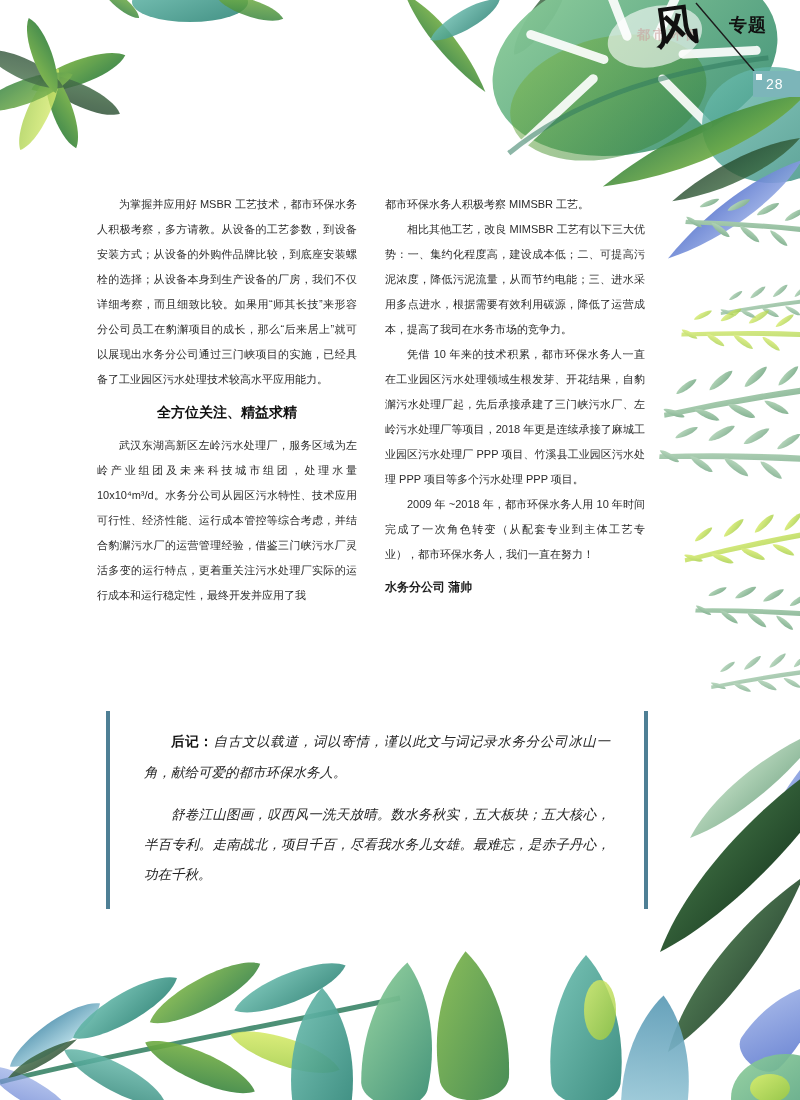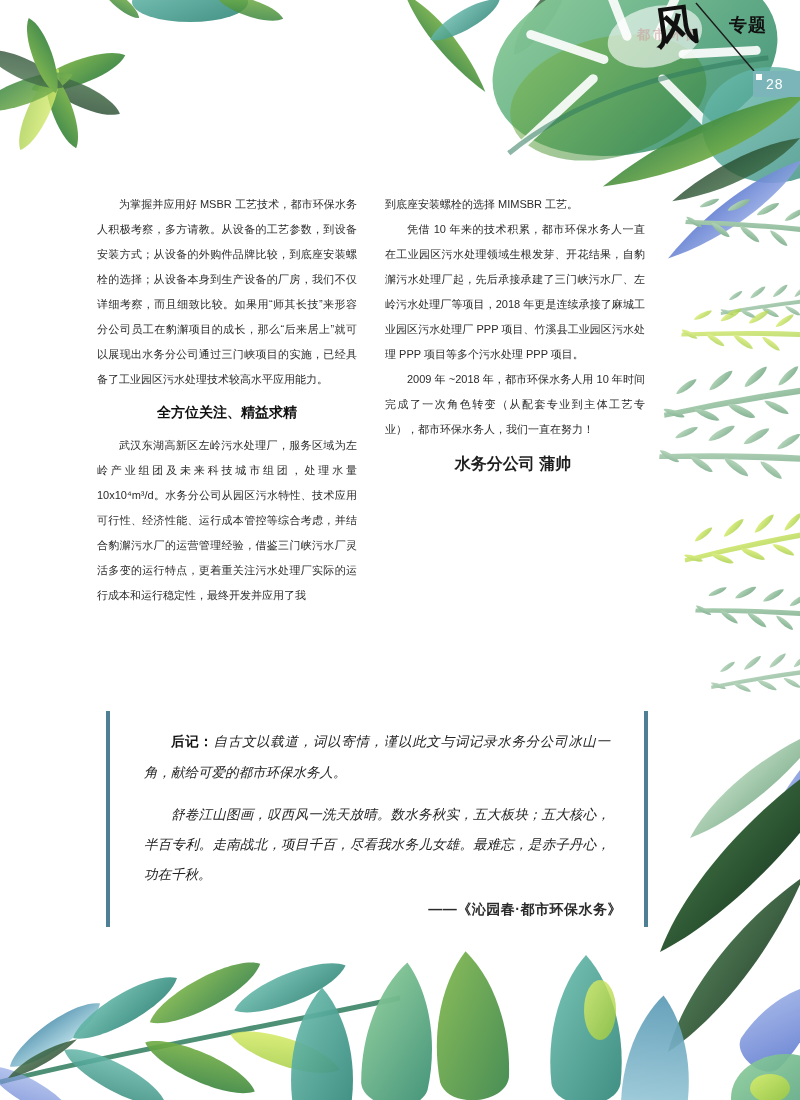--- a/index.html
+++ b/index.html
@@ -38,21 +38,21 @@
   #col-right{left:385px;}
   p.body{
     margin:0;font-size:11px;line-height:25px;text-align:justify;
     text-indent:2em;color:#2b2b2b;
   }
   p.body.noindent{text-indent:0;}
   .subhead{
     margin:8px;font-size:14px;line-height:25px;font-weight:bold;text-align:center;color:#101010;
   }
   .byline{
-    margin:12px 4px 0 0;font-size:16px;font-weight:bold;text-align:center;color:#1d1d1d;
+    margin:12px 4px 0 0;font-size:12px;font-weight:bold;text-align:left;color:#1d1d1d;
   }
   
   #postscript{
     position:absolute;left:106px;top:711px;width:542px;box-sizing:border-box;z-index:2;
     padding:3px 22px 8px 22px;
   }
   p.ps{
     margin:12px;font-family:"DejaVu Serif",serif;font-style:italic;
     font-size:13.5px;line-height:30px;color:#232323;text-align:justify;text-indent:2em;
   }
@@ -200,23 +200,23 @@
   <span class="num">28</span>
 </div>
 
 <div class="col" id="col-left">
   <p class="body">为掌握并应用好 MSBR 工艺技术，都市环保水务人积极考察，多方请教。从设备的工艺参数，到设备安装方式；从设备的外购件品牌比较，到底座安装螺栓的选择；从设备本身到生产设备的厂房，我们不仅详细考察，而且细致比较。如果用“师其长技”来形容分公司员工在豹澥项目的成长，那么“后来居上”就可以展现出水务分公司通过三门峡项目的实施，已经具备了工业园区污水处理技术较高水平应用能力。</p>
   <p class="subhead">全方位关注、精益求精</p>
   <p class="body">武汉东湖高新区左岭污水处理厂，服务区域为左岭产业组团及未来科技城市组团，处理水量 10x10⁴m³/d。水务分公司从园区污水特性、技术应用可行性、经济性能、运行成本管控等综合考虑，并结合豹澥污水厂的运营管理经验，借鉴三门峡污水厂灵活多变的运行特点，更着重关注污水处理厂实际的运行成本和运行稳定性，最终开发并应用了我</p>
 </div>
 
 <div class="col" id="col-right">
-  <p class="body noindent">到底座安装螺栓的选择 MIMSBR 工艺。</p>
+  <p class="body noindent">都市环保水务人积极考察 MIMSBR 工艺。</p>
+  <p class="body">相比其他工艺，改良 MIMSBR 工艺有以下三大优势：一、集约化程度高，建设成本低；二、可提高污泥浓度，降低污泥流量，从而节约电能；三、进水采用多点进水，根据需要有效利用碳源，降低了运营成本，提高了我司在水务市场的竞争力。</p>
   <p class="body">凭借 10 年来的技术积累，都市环保水务人一直在工业园区污水处理领域生根发芽、开花结果，自豹澥污水处理厂起，先后承接承建了三门峡污水厂、左岭污水处理厂等项目，2018 年更是连续承接了麻城工业园区污水处理厂 PPP 项目、竹溪县工业园区污水处理 PPP 项目等多个污水处理 PPP 项目。</p>
   <p class="body">2009 年 ~2018 年，都市环保水务人用 10 年时间完成了一次角色转变（从配套专业到主体工艺专业），都市环保水务人，我们一直在努力！</p>
   <p class="byline">水务分公司 蒲帅</p>
 </div>
 
 <div id="postscript" style="border-left: 4px solid rgb(78, 127, 149); border-right: 4px solid rgb(78, 127, 149);">
   <p class="ps"><span class="ps-label">后记：</span><span>自古文以载道，词以寄情，谨以此文与词记录水务分公司冰山一角，献给可爱的都市环保水务人。</span></p>
   <p class="ps">舒卷江山图画，叹西风一洗天放晴。数水务秋实，五大板块；五大核心，半百专利。走南战北，项目千百，尽看我水务儿女雄。最难忘，是赤子丹心，功在千秋。</p>
-  <p class="ps-attr">——《沁园春·都市环保水务》</p>
 </div>
 
 </body></html>

